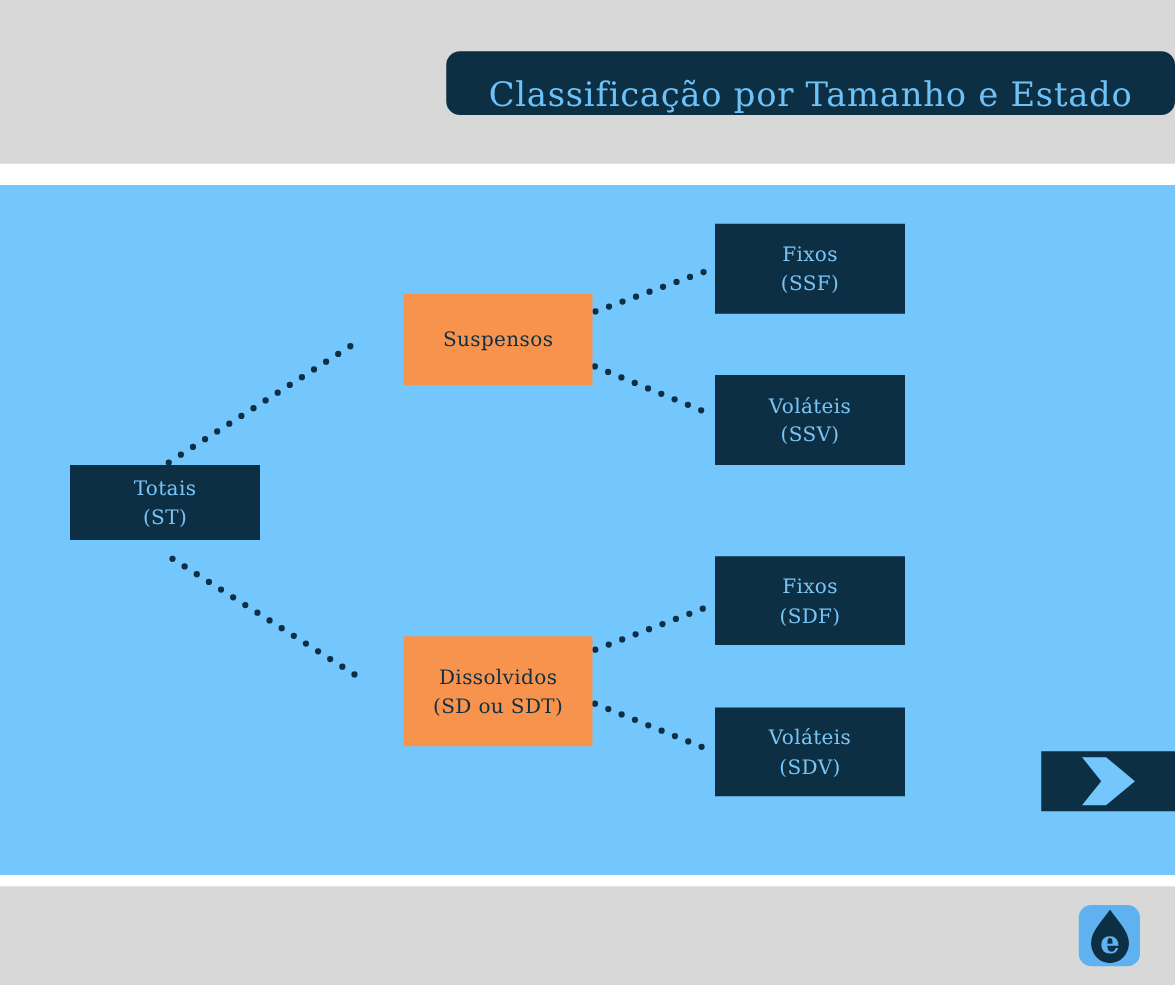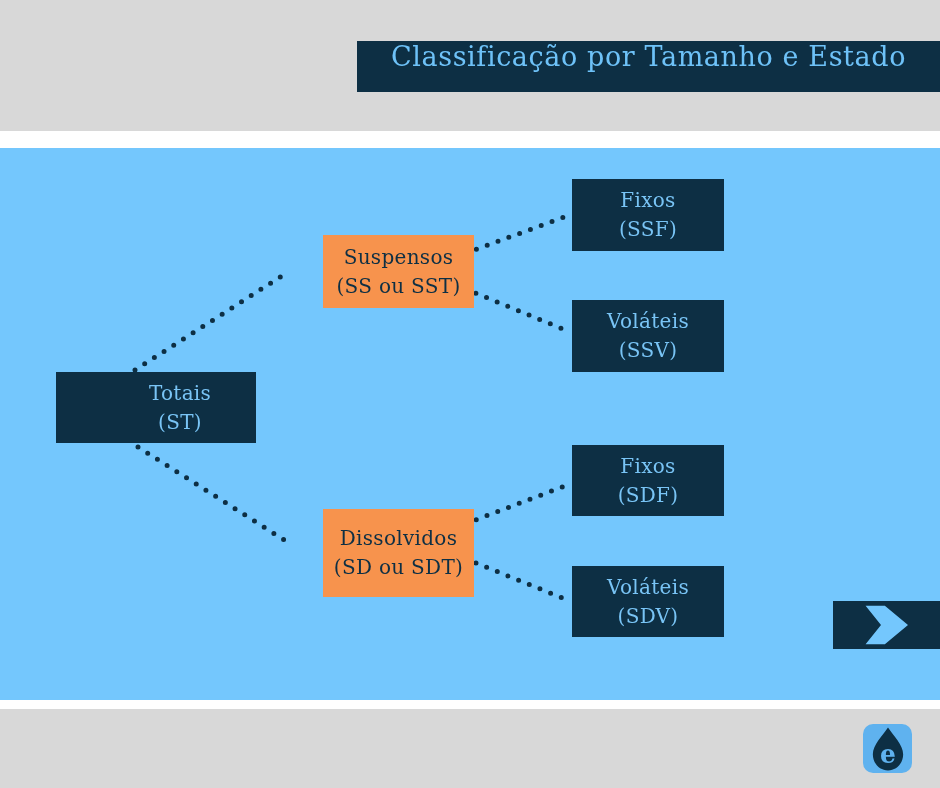--- a/index.html
+++ b/index.html
@@ -19,32 +19,32 @@
     font-family:"DejaVu Serif","Liberation Serif",serif;
   }
   .white-band{position:absolute;left:0;top:131px;width:940px;height:578px;background:var(--white);}
   .blue-panel{position:absolute;left:0;top:148px;width:940px;height:552px;background:var(--sky);}
   .connectors{position:absolute;left:0;top:0;width:940px;height:788px;pointer-events:none;}
   .connectors line{stroke:var(--navy);stroke-width:5;stroke-linecap:round;stroke-dasharray:0 11.5;}
 
   .title-bar{
     position:absolute;left:357px;top:41px;width:583px;height:51px;
     background:var(--navy);color:var(--title-text);
-    display:flex;align-items:flex-start;justify-content:center;
-    font-size:27px;letter-spacing:.6px;white-space:nowrap;
+    display:flex;align-items:flex-end;justify-content:center;
+    font-size:27px;letter-spacing:.6px;white-space:nowrap;border-radius:11px;
   }
 
   .node{
     position:absolute;display:flex;flex-direction:column;align-items:center;justify-content:center;
-    text-align:center;font-size:20px;line-height:1.45;letter-spacing:.3px;white-space:nowrap;
+    text-align:center;font-size:16px;line-height:1.45;letter-spacing:.3px;white-space:nowrap;
   }
   .node.navy{background:var(--navy);color:var(--node-text);}
   .node.orange{background:var(--orange);color:var(--navy);margin-left:33px;}
 
-  .pos-totais{left:56px;top:372px;width:152px;height:71px;padding-left:48px;}
+  .pos-totais{left:56px;top:372px;width:152px;height:60px;}
   .pos-suspensos{left:290px;top:235px;width:151px;height:73px;}
   .pos-fixos-ssf{left:572px;top:179px;width:152px;height:72px;}
   .pos-volateis-ssv{left:572px;top:300px;width:152px;height:72px;}
   .pos-dissolvidos{left:290px;top:509px;width:151px;height:88px;}
   .pos-fixos-sdf{left:572px;top:445px;width:152px;height:71px;}
   .pos-volateis-sdv{left:572px;top:566px;width:152px;height:71px;}
 
   .next-btn{
     position:absolute;left:833px;top:601px;width:107px;height:48px;background:var(--navy);
     display:flex;align-items:center;justify-content:center;cursor:pointer;
@@ -84,21 +84,20 @@
     <span>Classificação por Tamanho e Estado</span>
   </div>
 
   <div class="node navy pos-totais">
     <span>Totais</span>
     <span>(ST)</span>
   </div>
 
   <div class="node orange pos-suspensos">
     <span>Suspensos</span>
-    <span>(SS ou SST)</span>
   </div>
 
   <div class="node navy pos-fixos-ssf">
     <span>Fixos</span>
     <span>(SSF)</span>
   </div>
 
   <div class="node navy pos-volateis-ssv">
     <span>Voláteis</span>
     <span>(SSV)</span>

